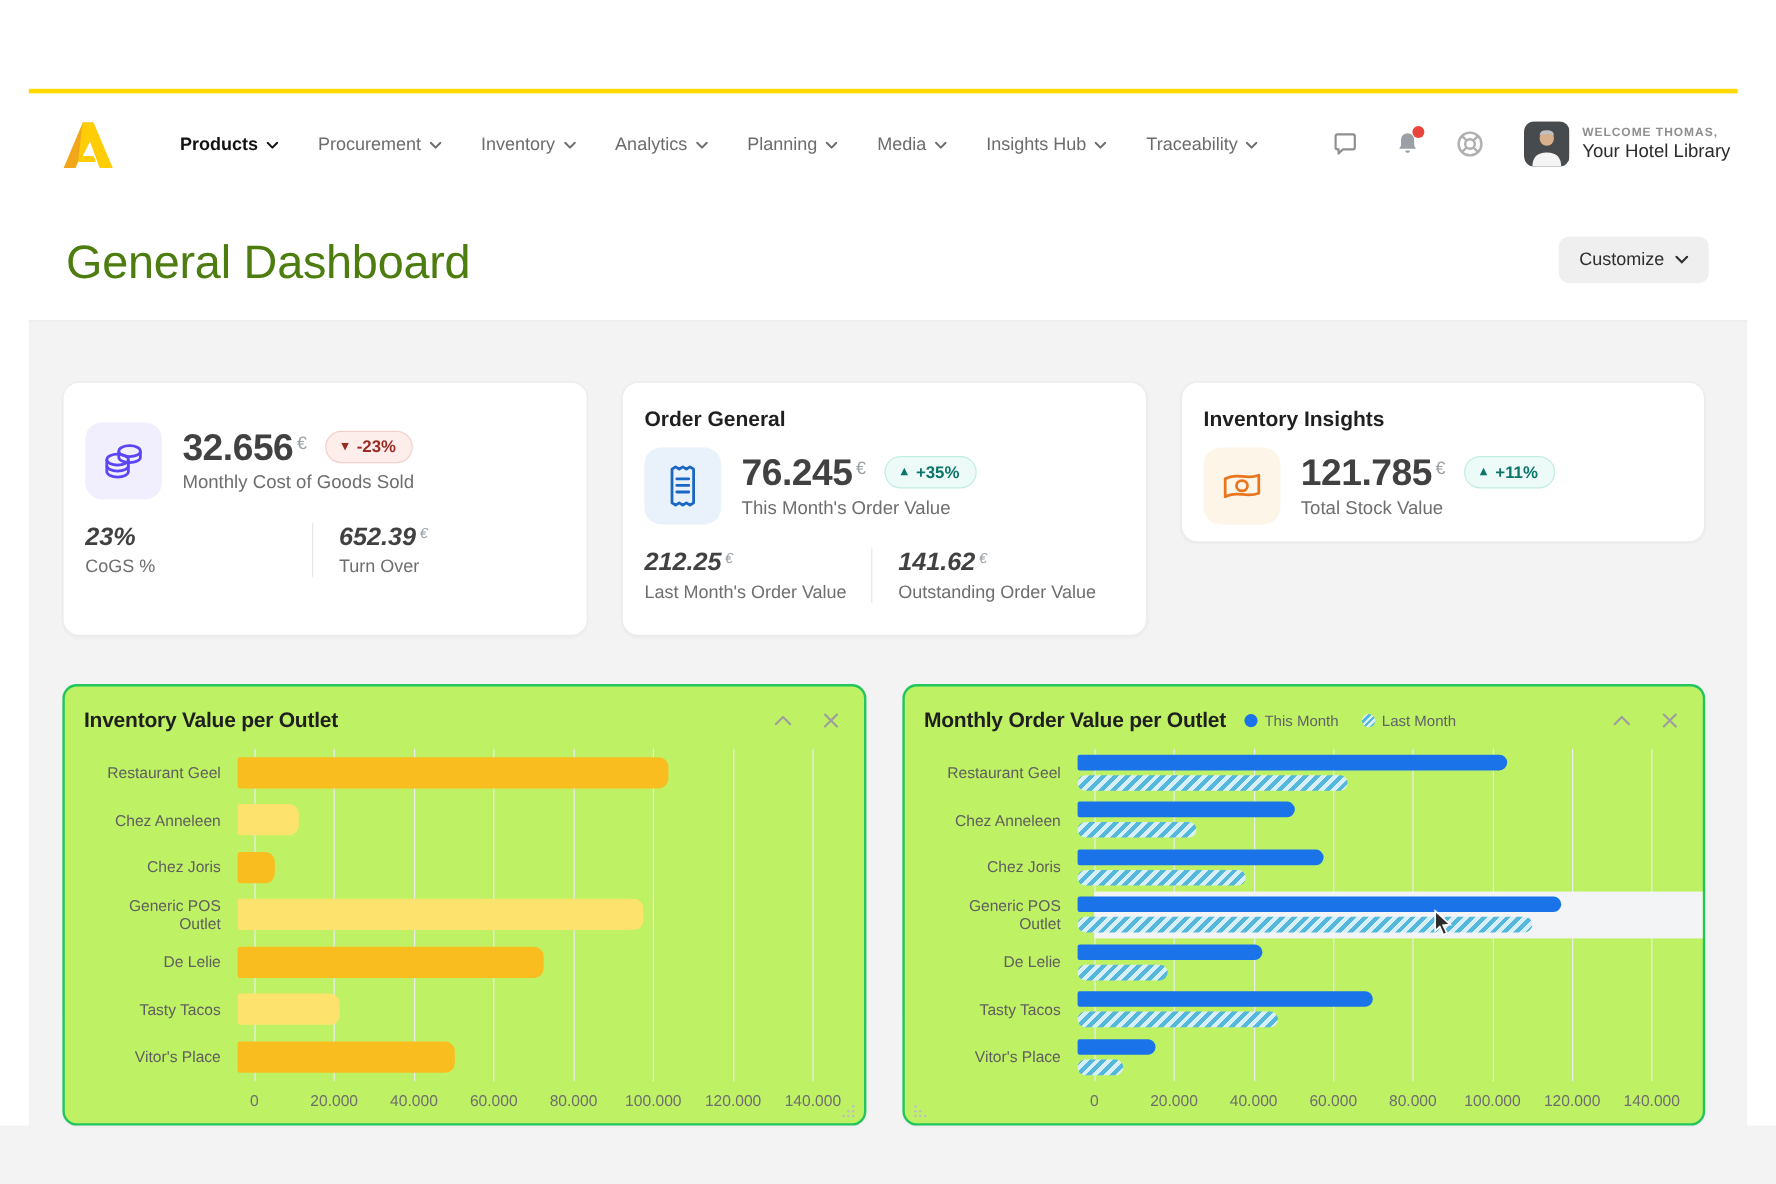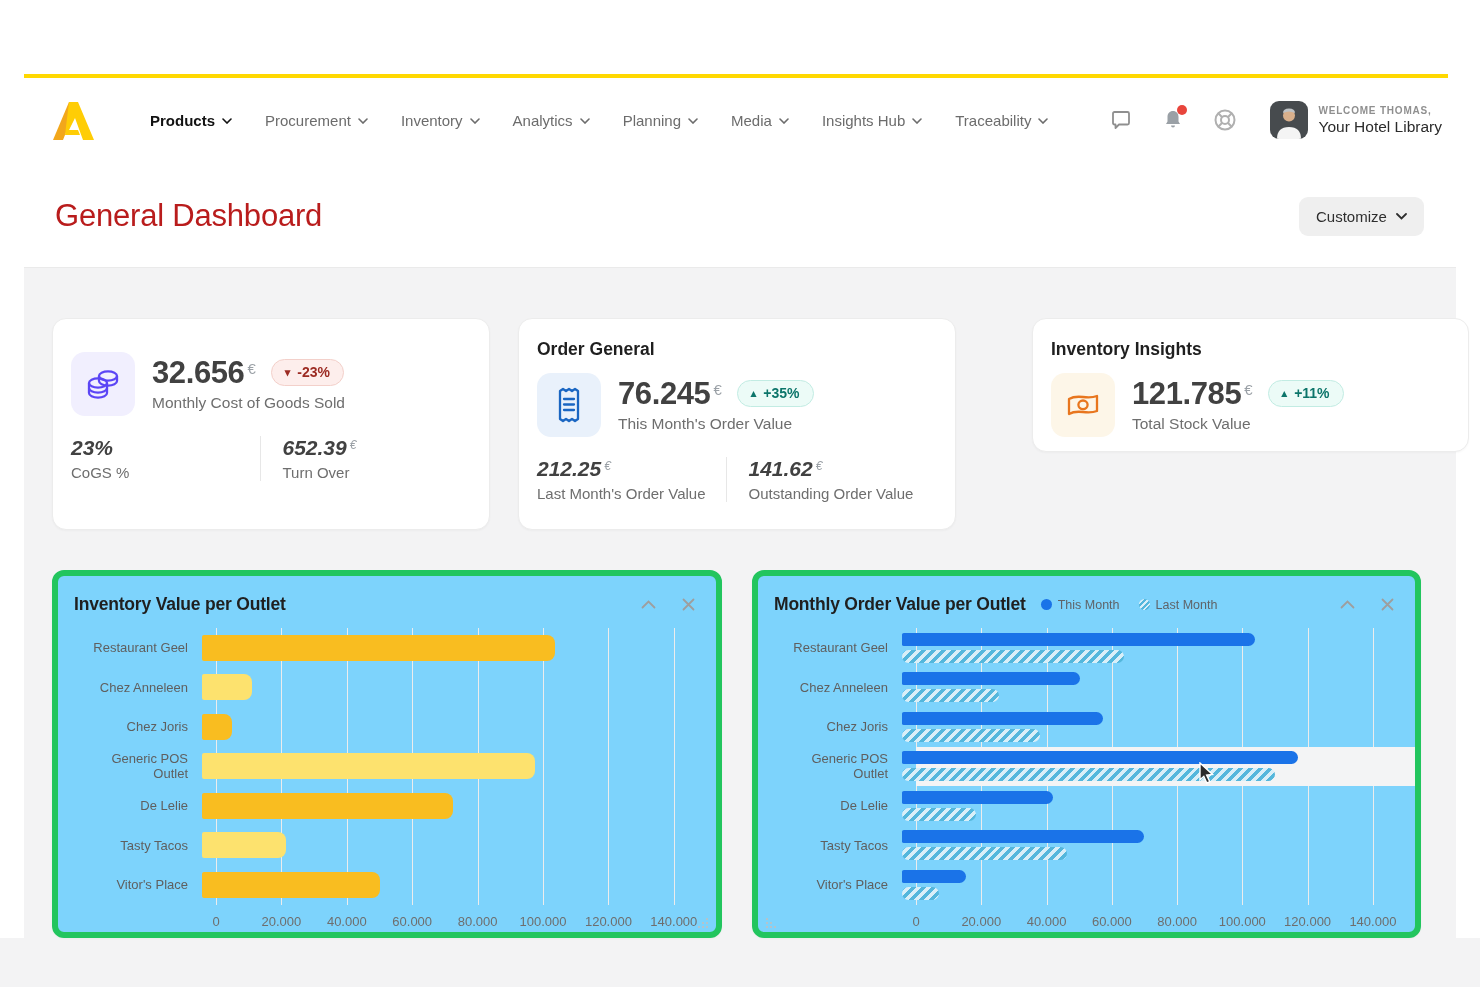--- a/index.html
+++ b/index.html
@@ -18,52 +18,52 @@
   .nav-item svg { margin-top:2px; }
   .nav-right { margin-left:auto; display:flex; align-items:center; gap:26px; margin-right:6px; }
   .icon-btn { position:relative; width:26px; height:26px; display:flex; align-items:center; justify-content:center; cursor:pointer; }
   .bell-dot { position:absolute; right:-1px; top:-2px; width:10px; height:10px; border-radius:50%; background:#E8453C; }
   .user-box { display:flex; align-items:center; gap:11px; margin-left:6px; }
   .avatar { width:38px; height:38px; border-radius:9px; overflow:hidden; flex:none; }
   .user-welcome { font-size:10px; letter-spacing:.8px; color:#8f8f8f; font-weight:700; }
   .user-org { font-size:15.5px; color:#2b2b2b; margin-top:2px; }
 
   
-  .page-title { position:absolute; left:55px; top:198px; font-size:31px; font-weight:500; color:#b91c1c; letter-spacing:-.2px; }
+  .page-title { position:absolute; left:55px; top:198px; font-size:39px; font-weight:500; color:#4d7c0f; letter-spacing:-.2px; }
   .customize-btn { position:absolute; left:1299px; top:197px; height:39px; padding:0 17px; background:#efefef; border:none; border-radius:9px; font-family:inherit; font-size:15px; color:#2e2e2e; display:flex; align-items:center; gap:9px; cursor:pointer; }
 
   
   .content-bg { position:absolute; left:24px; top:267px; width:1432px; height:720px; background:#F3F3F4; border-top:1px solid #eaeaea; }
   .bottom-strip { position:absolute; left:0; top:938px; width:1480px; height:49px; background:#F3F3F4; }
 
   
   .stat-card { position:absolute; background:#fff; border:1px solid #ececec; border-radius:14px; box-shadow:0 1px 2px rgba(0,0,0,.03); padding:20px 18px; }
   #card-cogs { left:52px; top:318px; width:438px; height:212px; }
   #card-order { left:518px; top:318px; width:438px; height:212px; }
-  #card-inventory { left:1032px; top:318px; width:437px; height:134px; }
+  #card-inventory { left:984px; top:318px; width:437px; height:134px; }
   .card-title { font-size:17.5px; font-weight:700; color:#1f1f1f; }
   .card-main { display:flex; margin-top:13px; gap:17px; align-items:center; }
   .icon-tile { width:64px; height:64px; border-radius:14px; display:flex; align-items:center; justify-content:center; flex:none; }
   .value-line { display:flex; align-items:flex-start; gap:15px; }
   .big-value { font-size:31px; font-weight:600; color:#414141; letter-spacing:-.4px; line-height:1; }
   .cur { font-size:15px; color:#9aa0a6; font-weight:400; position:relative; top:-9px; margin-left:3px; letter-spacing:0; }
   .badge { display:inline-flex; align-items:center; gap:7px; height:27px; padding:0 13px; border-radius:999px; font-size:14px; font-weight:700; margin-top:2px; }
   .badge.down { color:#9c2b23; background:#fdeeec; border:1px solid #f3d0ca; }
   .badge.up { color:#0c756a; background:#ecfbf7; border:1px solid #c2ece3; }
   .badge .arr { font-size:11px; line-height:1; }
   .subtitle { font-size:15.5px; color:#6e6e6e; margin-top:6px; }
   .card-stats { display:flex; margin-top:20px; }
   .stat-col { flex:1; }
   .stat-col + .stat-col { border-left:1px solid #e7e7e7; padding-left:22px; }
   .stat-value { font-size:21px; font-weight:600; color:#414141;font-style:italic; }
   .stat-value .cur { font-size:12px; top:-6px; }
   .stat-label { font-size:15px; color:#6e6e6e; margin-top:4px; }
 
   
-  .chart-card { position:absolute; background:#7dd3fc; border:6px solid #22c55e; border-radius:12px; box-shadow:0 1px 2px rgba(0,0,0,.03); padding:18px 16px 0; overflow:hidden; }
+  .chart-card { position:absolute; background:#bef264; border:2px solid #22c55e; border-radius:12px; box-shadow:0 1px 2px rgba(0,0,0,.03); padding:18px 16px 0; overflow:hidden; }
   #chart1 { left:52px; top:570px; width:670px; height:368px; }
   #chart2 { left:752px; top:570px; width:669px; height:368px; }
   .chart-header { display:flex; align-items:center; }
   .chart-title { font-size:17.5px; font-weight:700; color:#1f1f1f; letter-spacing:-.2px; }
   .legend { display:flex; gap:19px; margin-left:15px; align-items:center; }
   .legend-item { display:flex; align-items:center; gap:6px; font-size:12.5px; color:#5f6368; }
   .legend-dot { width:11px; height:11px; border-radius:50%; }
   .chart-actions { margin-left:auto; display:flex; gap:24px; align-items:center; margin-right:4px; }
   .chart-actions .icon-btn { width:16px; height:16px; color:#9e9e9e; }
 

